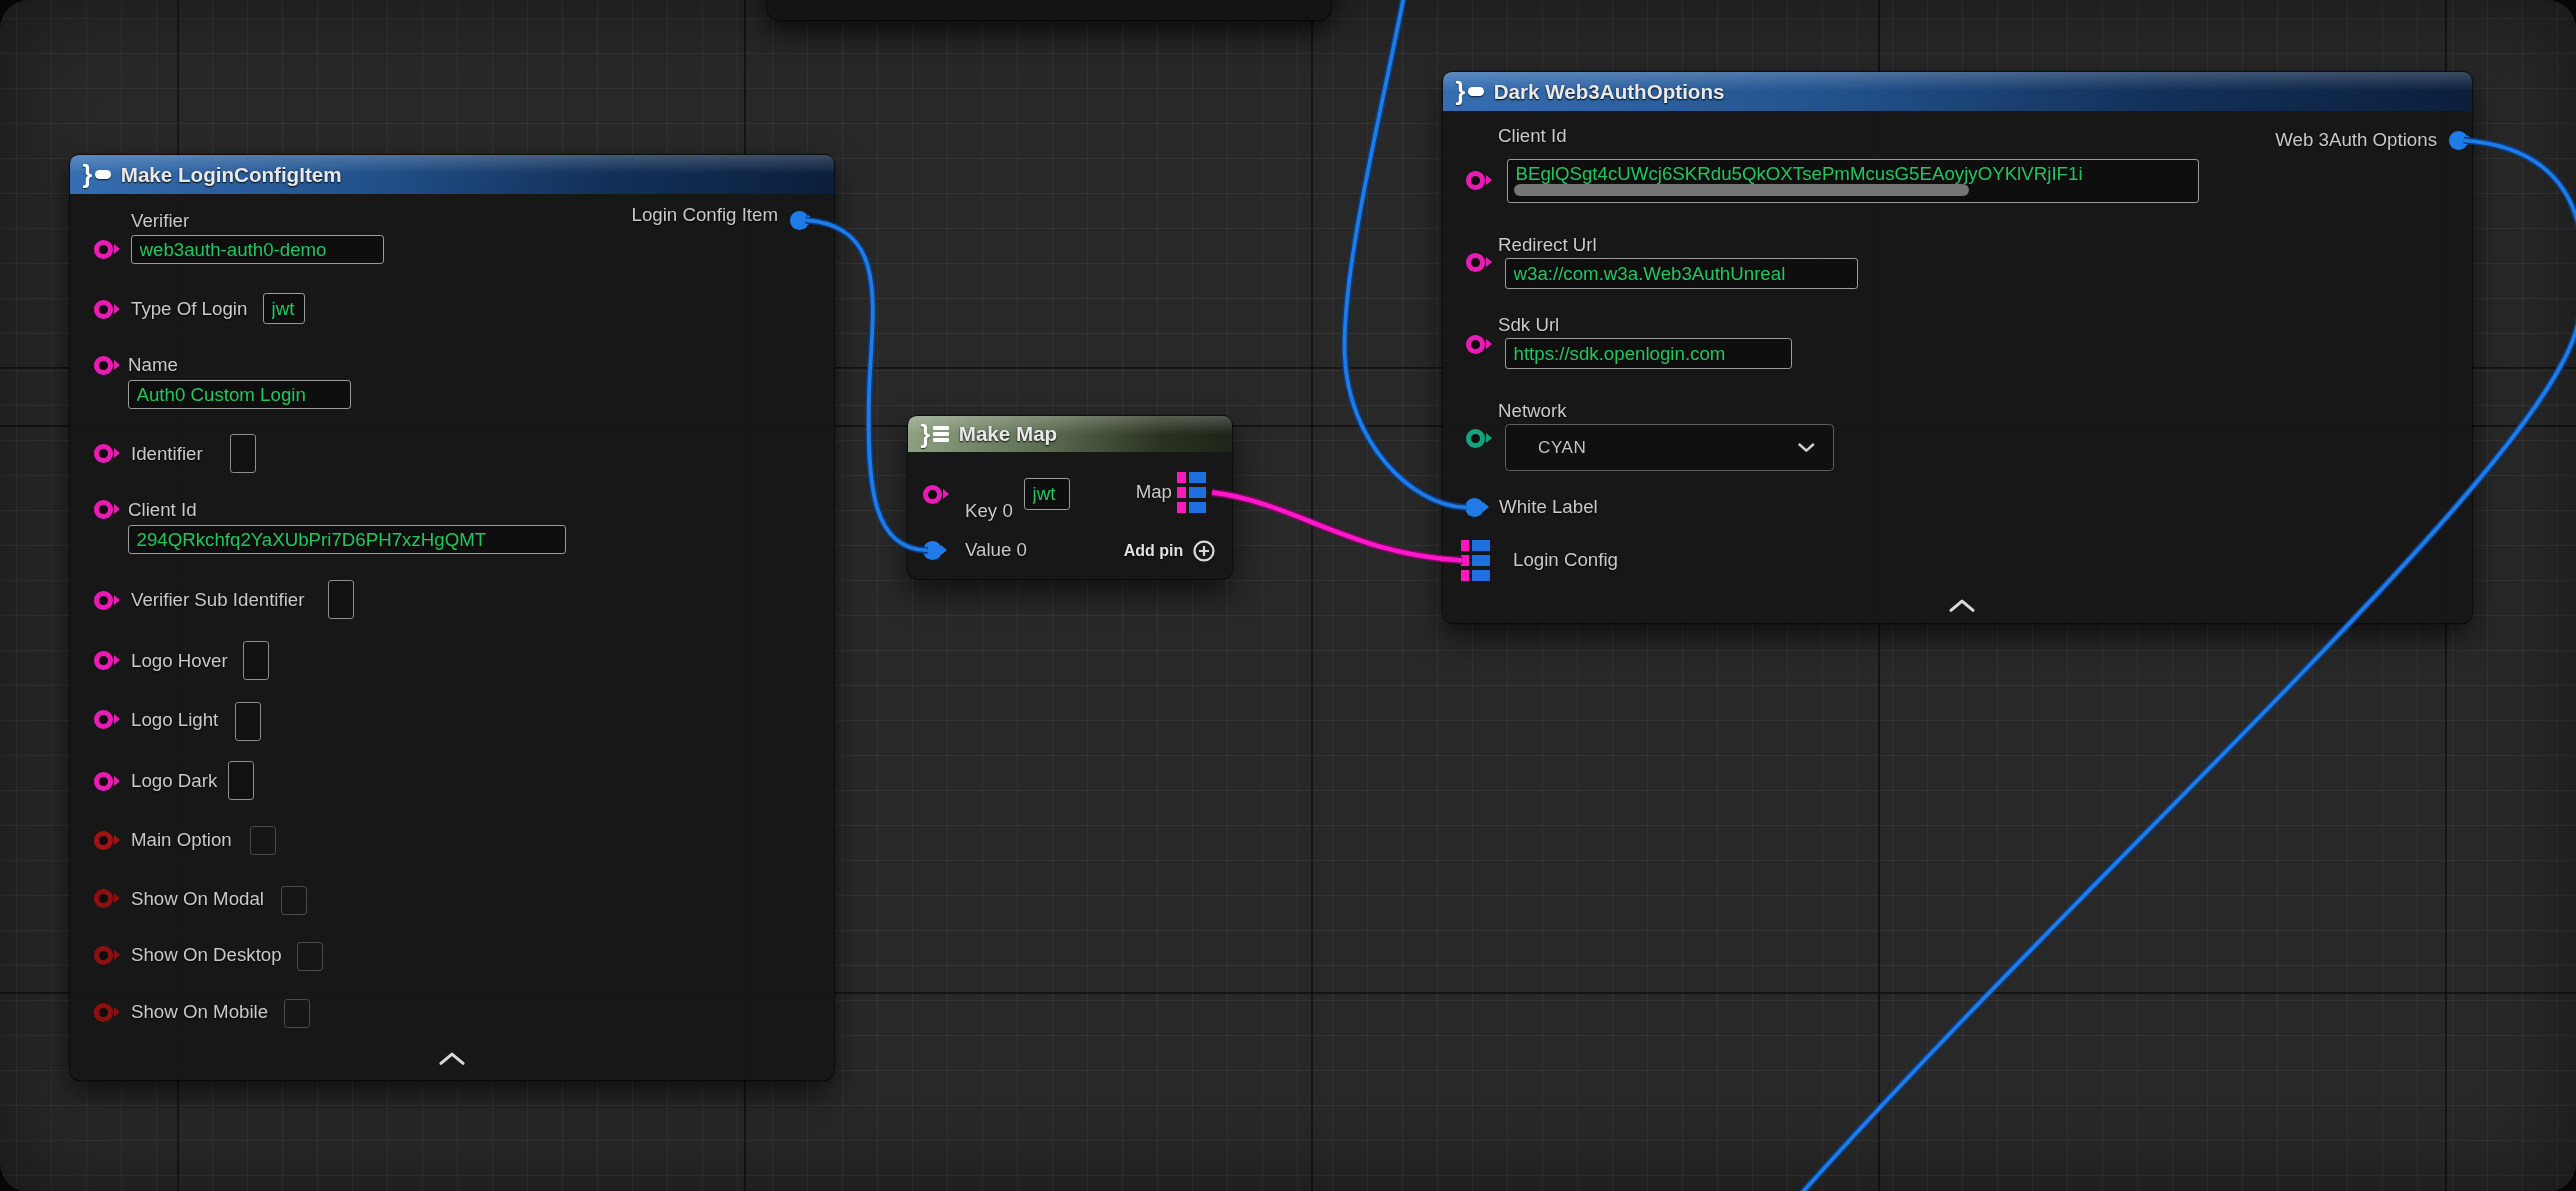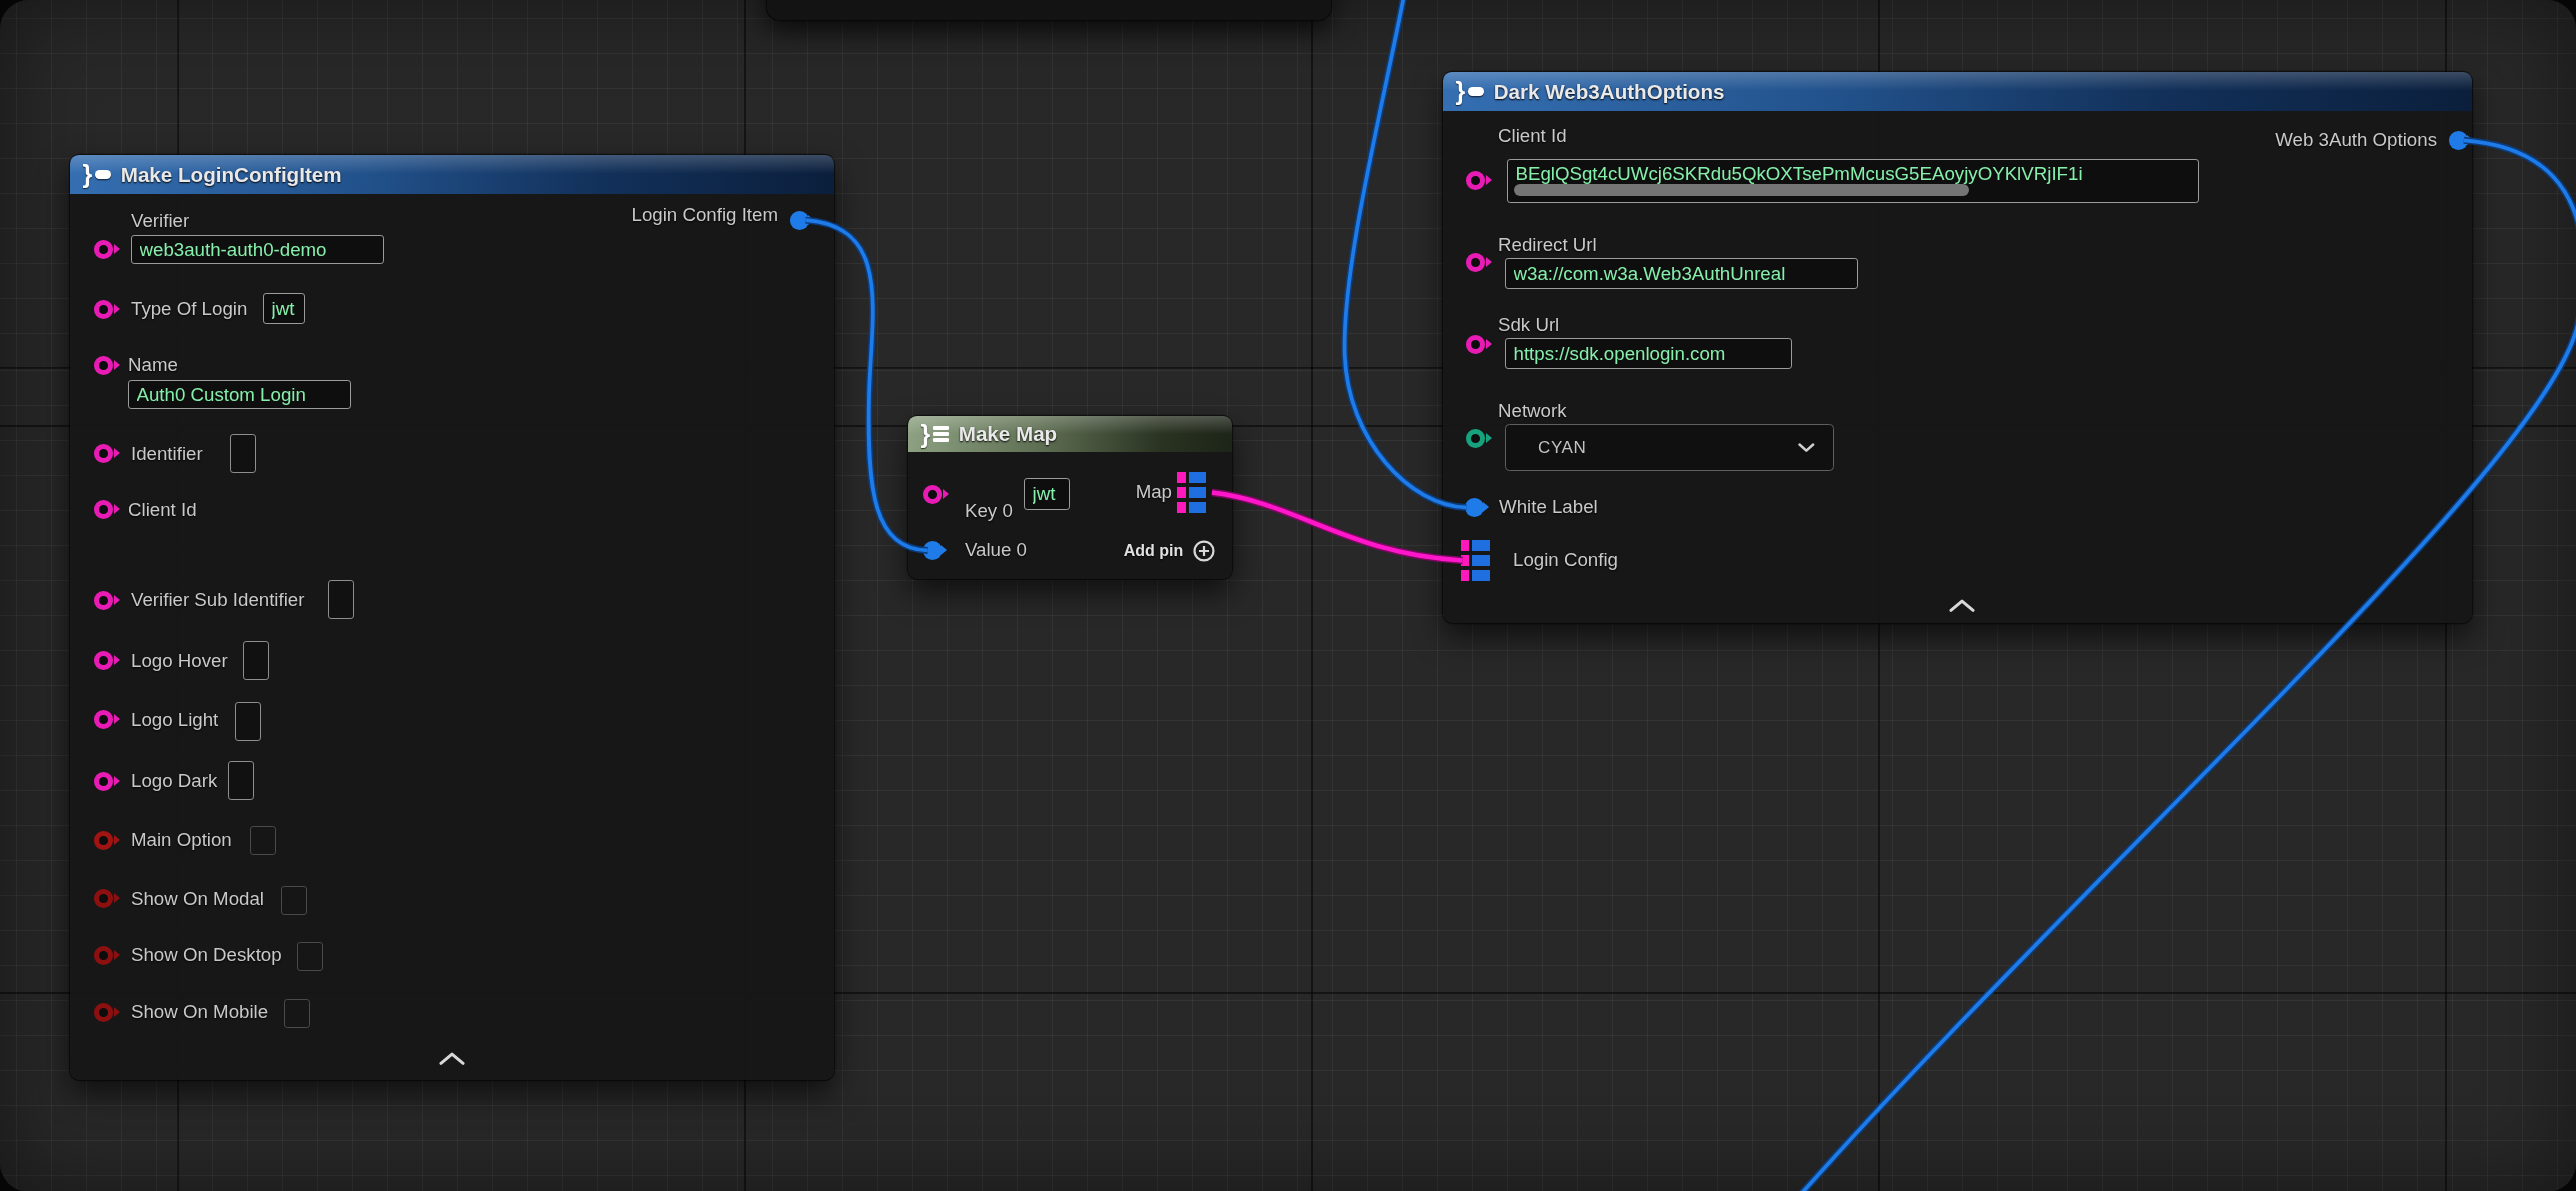--- a/index.html
+++ b/index.html
@@ -32,21 +32,21 @@
   .hicon .bars i{ display:block; width:16px; height:3.7px; background:#fff; border-radius:1.2px; }
   .plabel{ position:absolute; color:#c9c9c9; font-size:18.7px; line-height:24px; white-space:nowrap;
            text-shadow:0 1.2px 1.9px rgba(0,0,0,.9); }
   .pin{ position:absolute; width:18.7px; height:18.7px; border-radius:50%; }
   .pin.hollow{ border:5px solid var(--c); background:#0d0d0d; }
   .pin.solid{ background:var(--c); }
   .pin::after{ content:""; position:absolute; left:18px; top:50%; margin-top:-5px; width:0; height:0;
                border-left:6.9px solid var(--c); border-top:5px solid transparent; border-bottom:5px solid transparent; }
   .pin.hollow::after{ left:15px; }
   .tbox{ position:absolute; background:rgba(5,5,5,.45); border:1.2px solid #9c9c9c; border-radius:3.1px;
-         color:#86efac; font-size:18.7px; font-family:"Liberation Sans",sans-serif; padding:0 7.5px; outline:none; }
+         color:#22c55e; font-size:18.7px; font-family:"Liberation Sans",sans-serif; padding:0 7.5px; outline:none; }
   .ebox{ position:absolute; width:26px; height:39px; border:1.2px solid #8f8f8f; border-radius:3.1px;
          background:rgba(5,5,5,.35); }
   .cbox{ position:absolute; width:26px; height:29px; border:1.9px solid #4a4a4a; border-radius:3.1px;
          background:#161616; }
   .mapicon{ position:absolute; width:30px; height:41px; display:grid;
             grid-template-columns:8.7px 17.5px; grid-template-rows:11.2px 11.2px 11.2px; gap:3.7px 3.1px; }
   .mapicon .mk{ background:#ff19bd; } .mapicon .mv{ background:#1f6fe0; }
   .chev{ position:absolute; cursor:pointer; }
   .dd{ position:absolute; background:#101010; border:1.2px solid #5f5f5f; border-radius:4.4px;
        display:flex; align-items:center; justify-content:space-between; padding:0 17.5px 0 32px;
@@ -107,20 +107,21 @@
     <span class="plabel" style="left:58px; top:198px;">Name</span>
     <span class="pin hollow" style="--c:#e81cb5; left:24px; top:201px;"></span>
     <input class="tbox" style="left: 58px; top: 225px; width: 223px; height: 29px;" value="Auth0 Custom Login">
 
     <span class="pin hollow" style="--c:#e81cb5; left:24px; top:289px;"></span>
     <span class="plabel" style="left:61px; top:287px;">Identifier</span>
     <span class="ebox" style="left:160px; top:279px;"></span>
 
     <span class="plabel" style="left:58px; top:343px;">Client Id</span>
     <span class="pin hollow" style="--c:#e81cb5; left:24px; top:345px;"></span>
+    <input class="tbox" style="left: 58px; top: 370px; width: 438px; height: 29px;" value="294QRkchfq2YaXUbPri7D6PH7xzHgQMT">
 
     <span class="pin hollow" style="--c:#e81cb5; left:24px; top:436px;"></span>
     <span class="plabel" style="left:61px; top:433px;">Verifier Sub Identifier</span>
     <span class="ebox" style="left:258px; top:425px;"></span>
 
     <span class="pin hollow" style="--c:#e81cb5; left:24px; top:496px;"></span>
     <span class="plabel" style="left:61px; top:494px;">Logo Hover</span>
     <span class="ebox" style="left:173px; top:486px;"></span>
 
     <span class="pin hollow" style="--c:#e81cb5; left:24px; top:555px;"></span>

